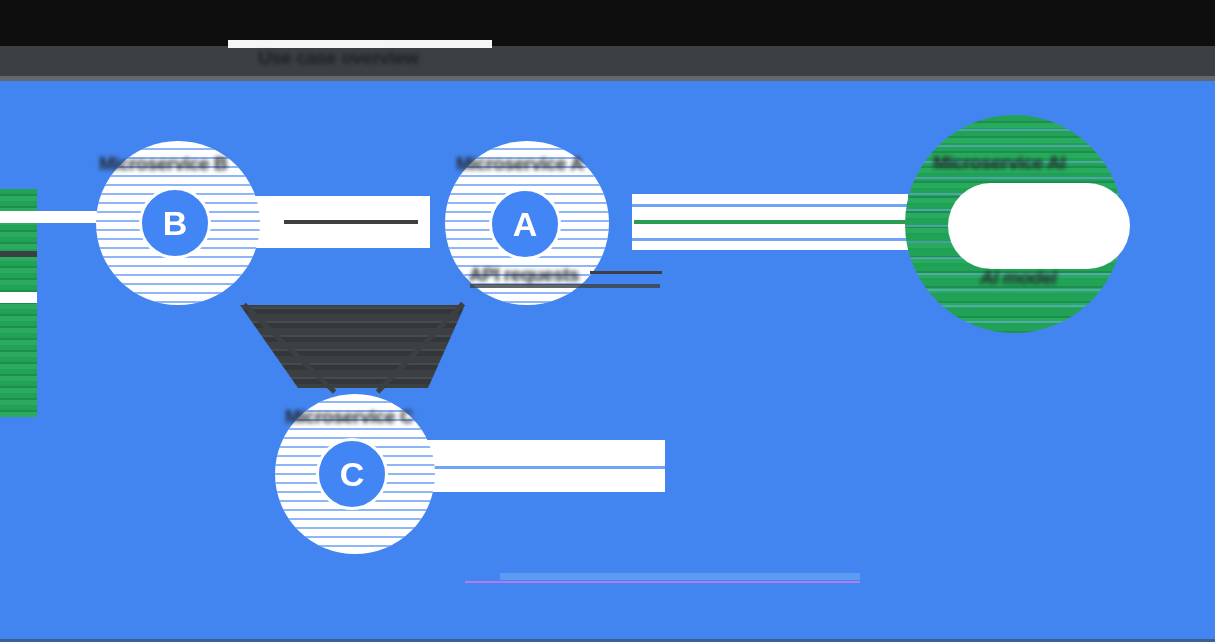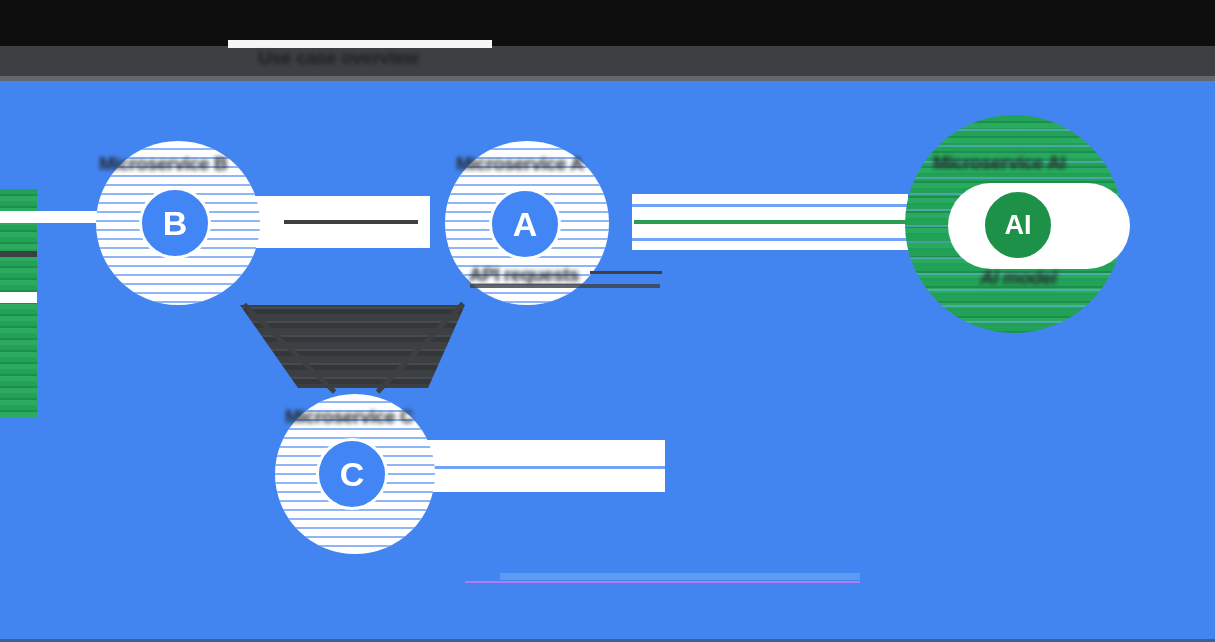--- a/index.html
+++ b/index.html
@@ -93,23 +93,20 @@
 
   <div class="node node-blue" style="left:139px;top:187px;width:66px;height:66px;font-size:34px">
     <span>B</span>
   </div>
   <div class="node node-blue" style="left:489px;top:188px;width:66px;height:66px;font-size:34px">
     <span>A</span>
   </div>
   <div class="node node-blue" style="left:316px;top:438px;width:66px;height:66px;font-size:34px">
     <span>C</span>
   </div>
-  <div class="node node-green" style="left:982px;top:189px;width:66px;height:66px;font-size:27px">
-    <span>AI</span>
-  </div>
 
   <div class="lbl garble" style="left:99px;top:154px;width:172px;height:20px">Microservice B</div>
   <div class="lbl garble" style="left:456px;top:154px;width:156px;height:20px">Microservice A</div>
   <div class="lbl garble" style="left:285px;top:407px;width:170px;height:20px">Microservice C</div>
   <div class="lbl garble" style="left:933px;top:153px;width:180px;height:20px">Microservice AI</div>
   <div class="lbl garble" style="left:469px;top:265px;width:122px;height:20px">API requests</div>
   <div class="lbl garble sub-ai" style="left:980px;top:268px;width:86px;height:20px">AI model</div>
   <div class="streak" style="left:590px;top:271px;width:72px;height:3px;background:#3c4043"></div>
   <div class="streak" style="left:470px;top:284px;width:190px;height:4px;background:rgba(60,64,67,.8)"></div>
 

